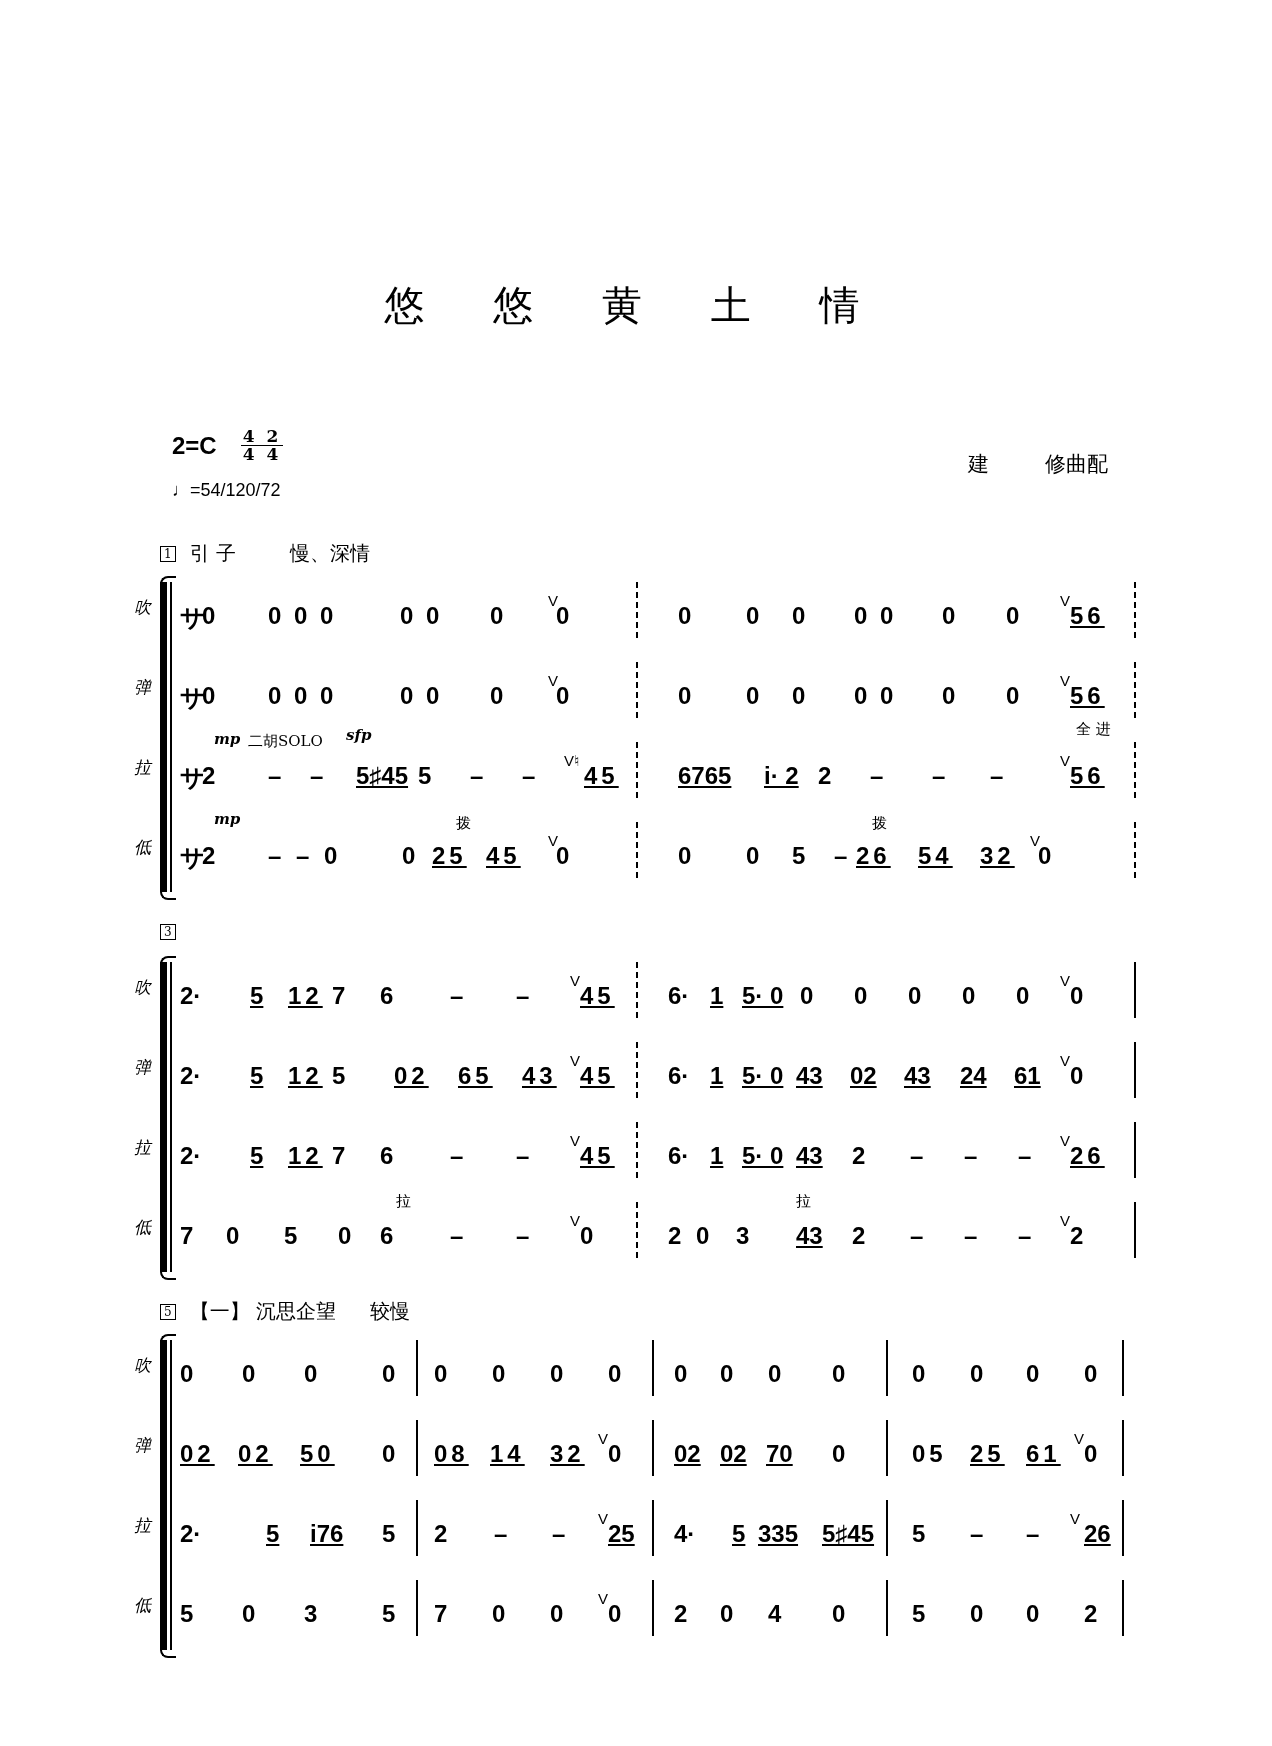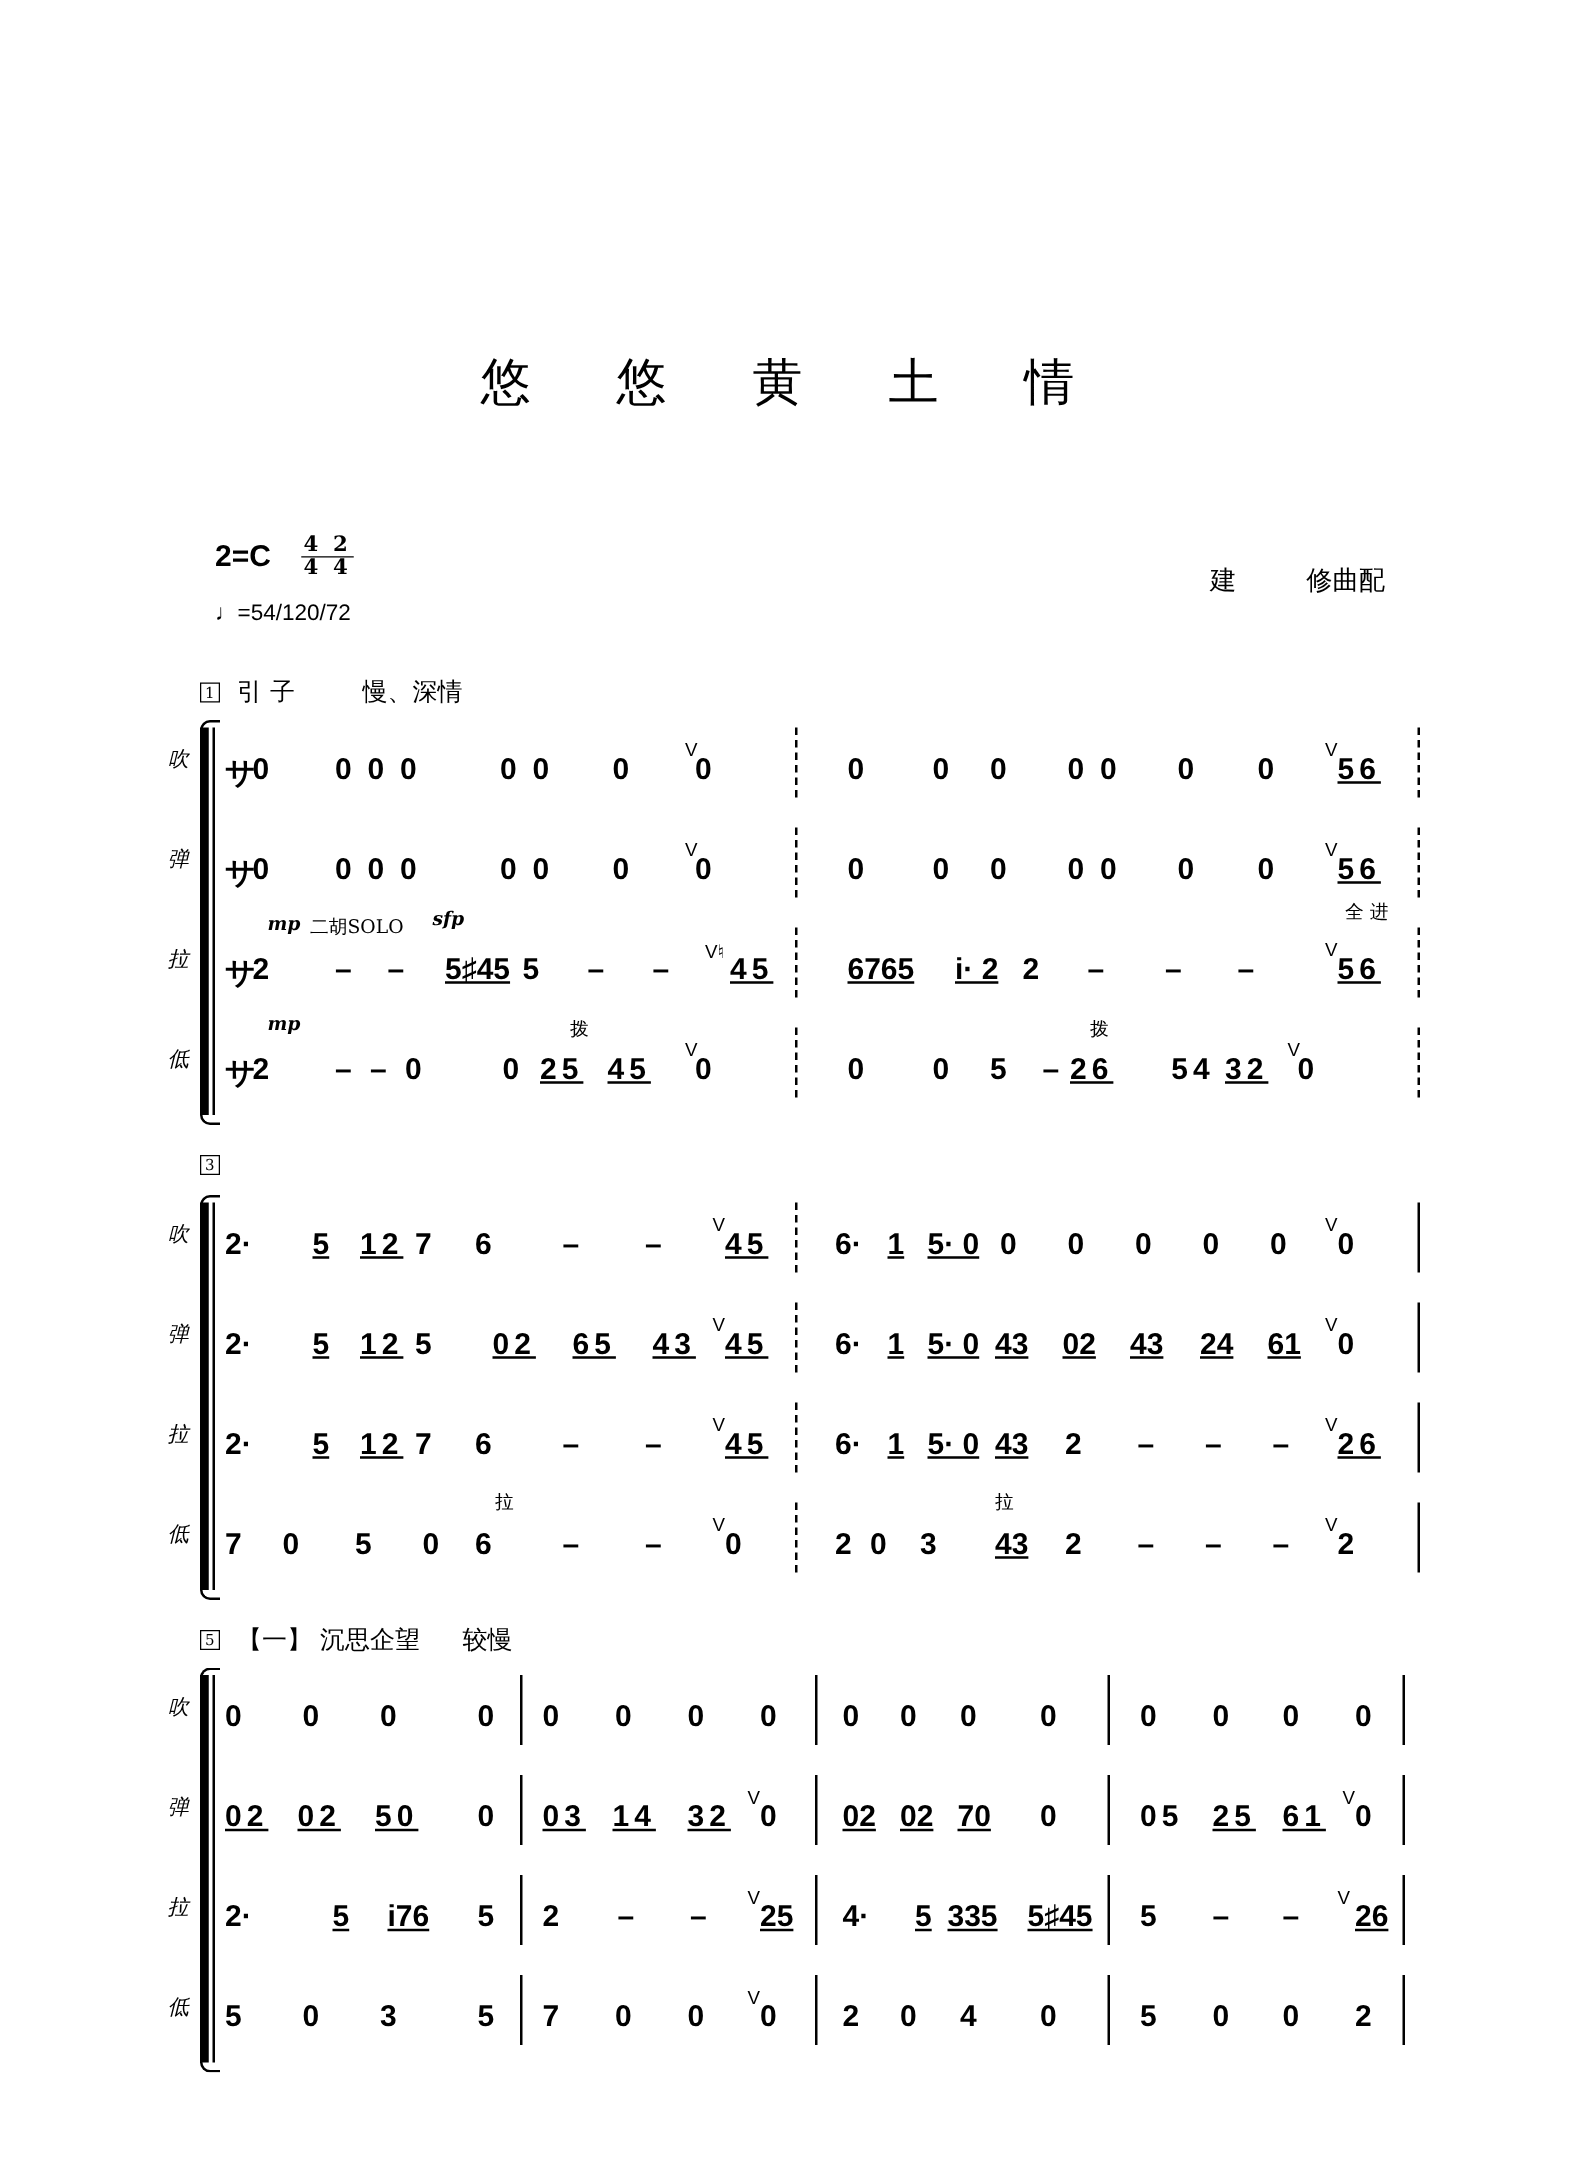--- a/index.html
+++ b/index.html
@@ -163,21 +163,21 @@
       <span class="n" style="left:222px;">0</span>
       <span class="n" style="left:252px; text-decoration:underline; letter-spacing:4px;">25</span>
       <span class="n" style="left:306px; text-decoration:underline; letter-spacing:4px;">45</span>
       <span class="n" style="left:368px; font-size:15px; top:4px; font-weight:normal;">V</span>
         <span class="n" style="left:376px;">0</span>
       <span class="n" style="left:498px;">0</span>
         <span class="n" style="left:566px;">0</span>
         <span class="n" style="left:612px;">5</span>
         <span class="n" style="left:654px;">–</span>
       <span class="n" style="left:676px; text-decoration:underline; letter-spacing:4px;">26</span>
-      <span class="n" style="left:757px; letter-spacing:4px;">54</span>
+      <span class="n" style="left:738px; text-decoration:underline; letter-spacing:4px;">54</span>
       <span class="n" style="left:800px; text-decoration:underline; letter-spacing:4px;">32</span>
       <span class="n" style="left:850px; font-size:15px; top:4px; font-weight:normal;">V</span>
         <span class="n" style="left:858px;">0</span>
     </div>
     <div class="barline dash" style="left:480px;"></div>
     <div class="barline dash" style="left:978px;"></div>
   </div>
 </div>
 
 <div class="section-head" style="left:160px; top:924px;">
@@ -339,21 +339,21 @@
     <div class="barline" style="left:966px;"></div>
   </div>
 
   <div class="staff" style="top:80px;">
     <span class="inst">弹</span>
     <div class="notes">
       <span class="n" style="left:0; text-decoration:underline; letter-spacing:4px;">02</span>
       <span class="n" style="left:58px; text-decoration:underline; letter-spacing:4px;">02</span>
       <span class="n" style="left:120px; text-decoration:underline; letter-spacing:4px;">50</span>
       <span class="n" style="left:202px;">0</span>
-      <span class="n" style="left:254px; text-decoration:underline; letter-spacing:4px;">03</span>
+      <span class="n" style="left:254px; text-decoration:underline; letter-spacing:4px;">08</span>
       <span class="n" style="left:310px; text-decoration:underline; letter-spacing:4px;">14</span>
       <span class="n" style="left:370px; text-decoration:underline; letter-spacing:4px;">32</span>
       <span class="n" style="left:418px; font-size:15px; top:4px; font-weight:normal;">V</span>
         <span class="n" style="left:428px;">0</span>
       <span class="n" style="left:494px; text-decoration:underline;">02</span>
       <span class="n" style="left:540px; text-decoration:underline;">02</span>
       <span class="n" style="left:586px; text-decoration:underline;">70</span>
       <span class="n" style="left:652px;">0</span>
       <span class="n" style="left:732px; letter-spacing:4px;">05</span>
       <span class="n" style="left:790px; text-decoration:underline; letter-spacing:4px;">25</span>

